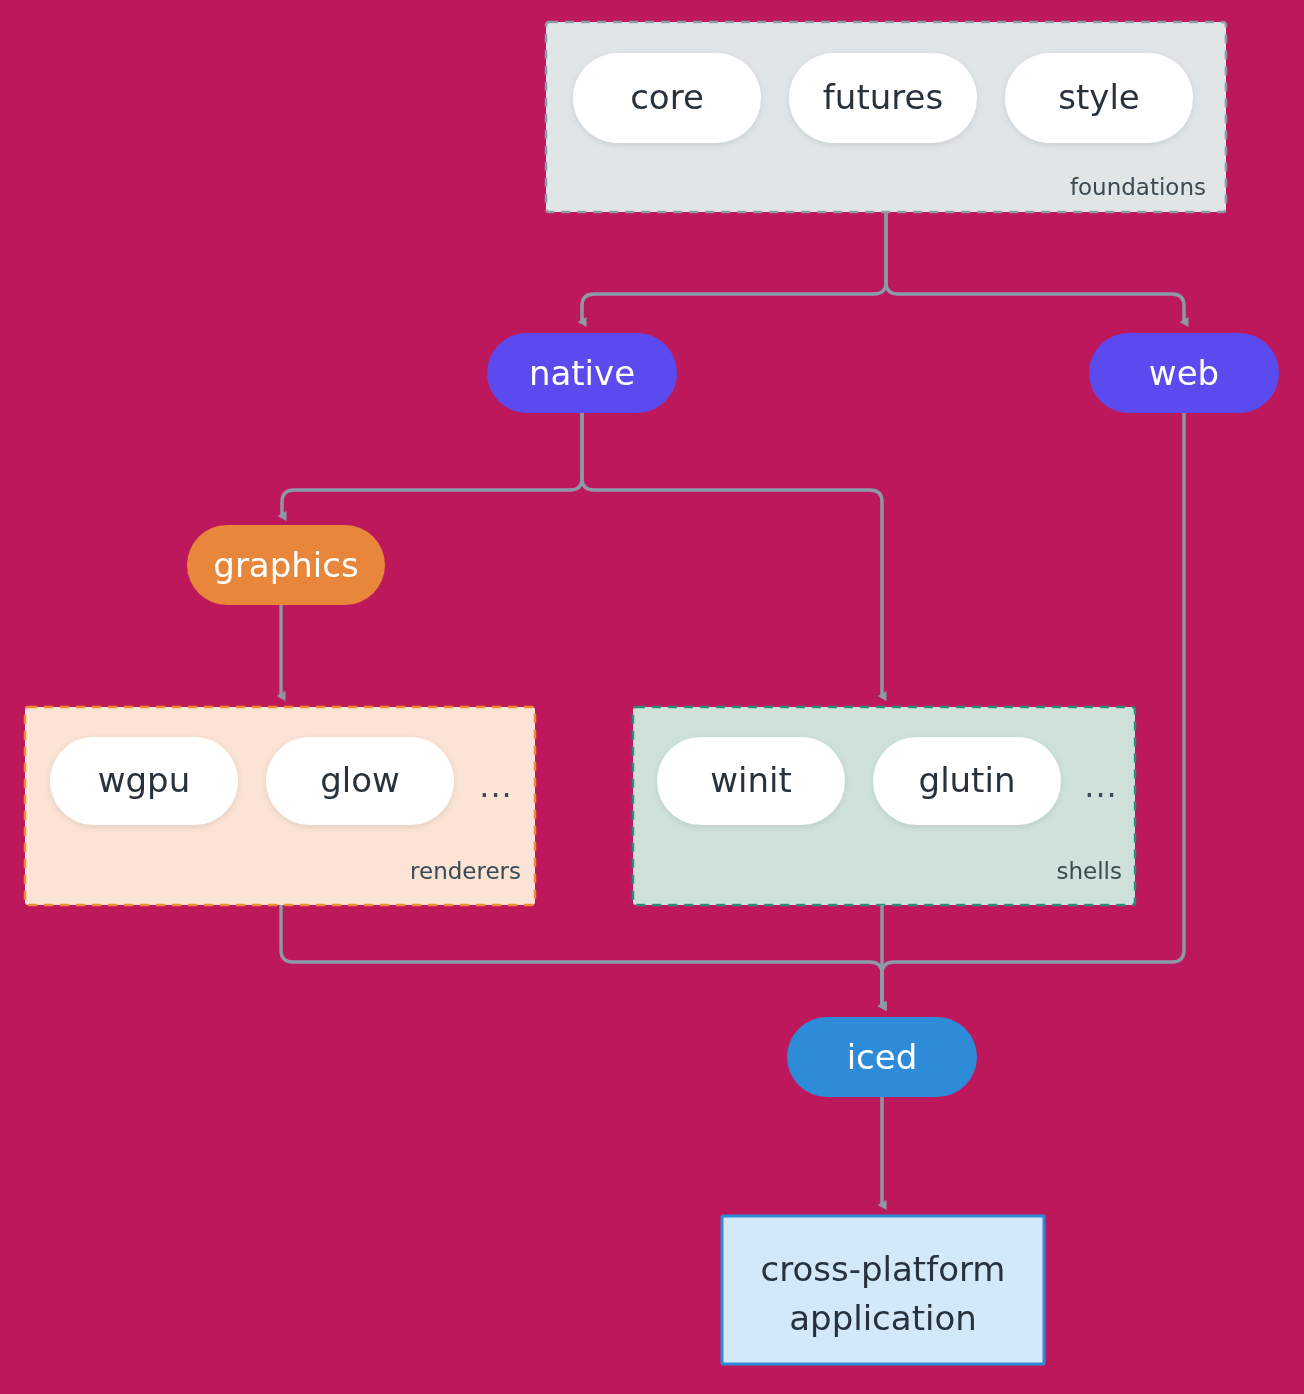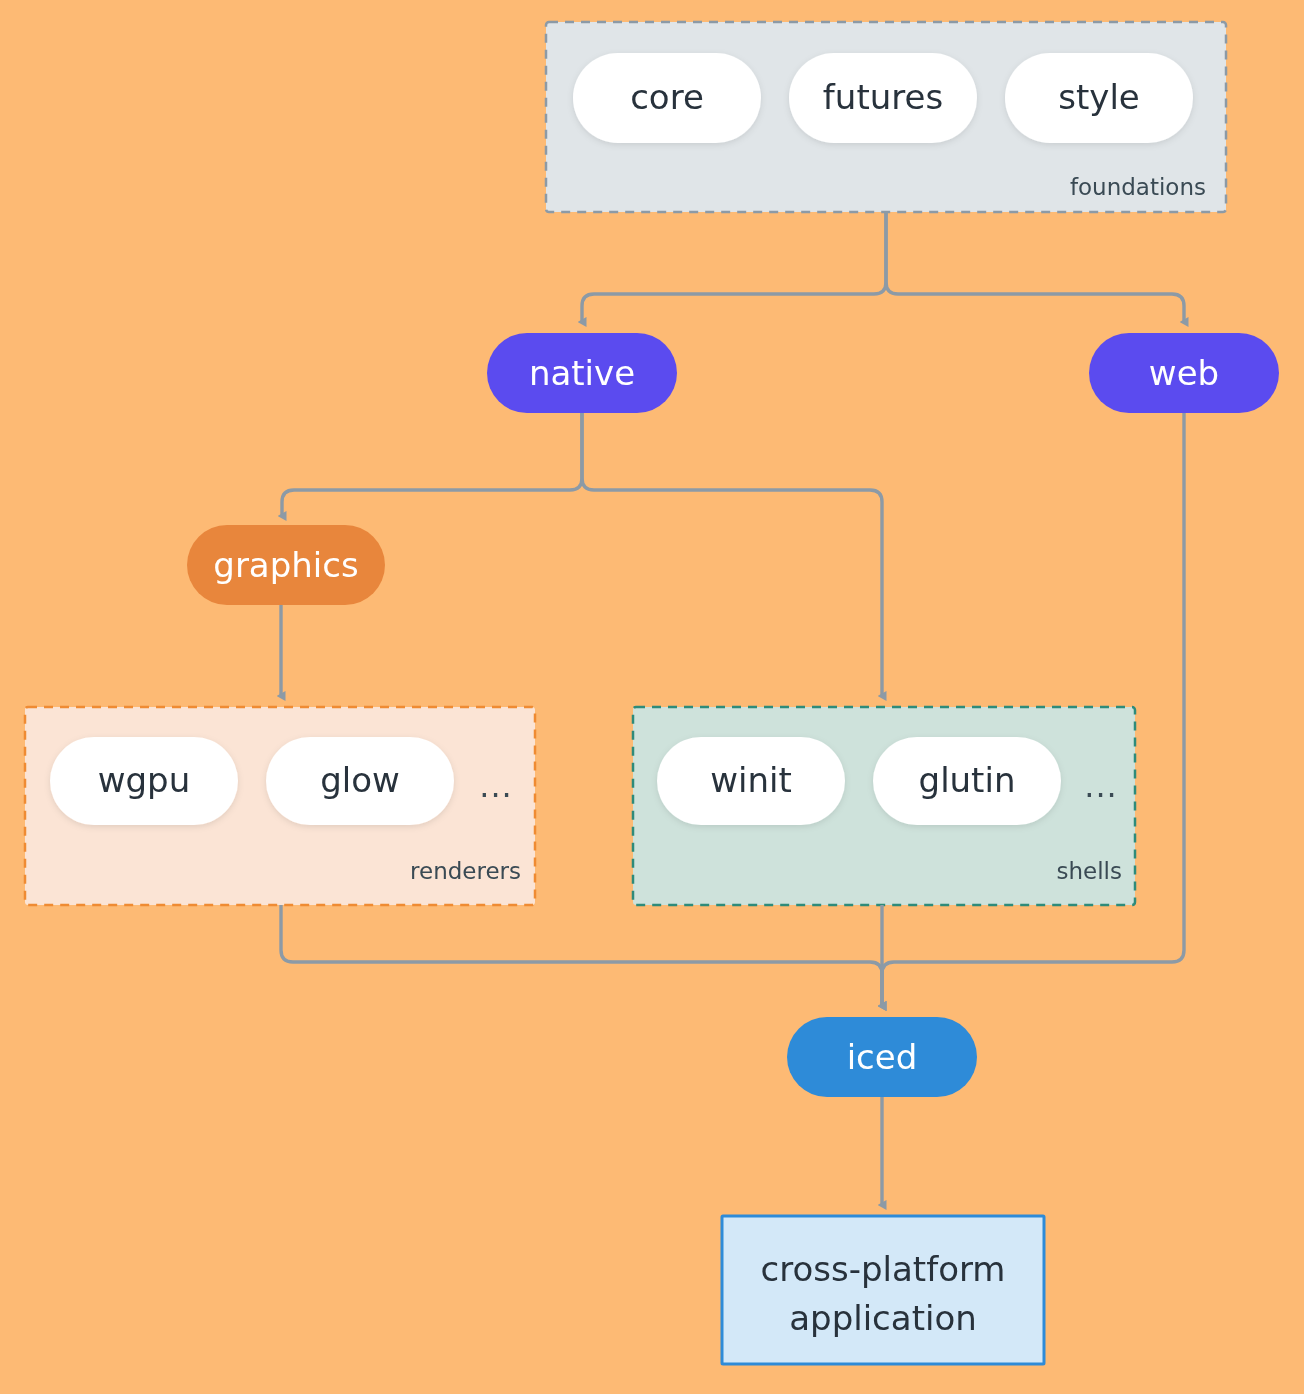--- a/index.html
+++ b/index.html
@@ -10,21 +10,21 @@
   body {
     width: 1304px;
     height: 1394px;
     overflow: hidden;
     font-family: "DejaVu Sans", sans-serif;
   }
   #diagram-root {
     position: relative;
     width: 1304px;
     height: 1394px;
-    background: #fdba74;
+    background: #be185d;
   }
   svg#diagram {
     display: block;
     width: 1304px;
     height: 1394px;
   }
   .cluster-rect {
     stroke-width: 2.5;
     stroke-dasharray: 9 7;
   }

